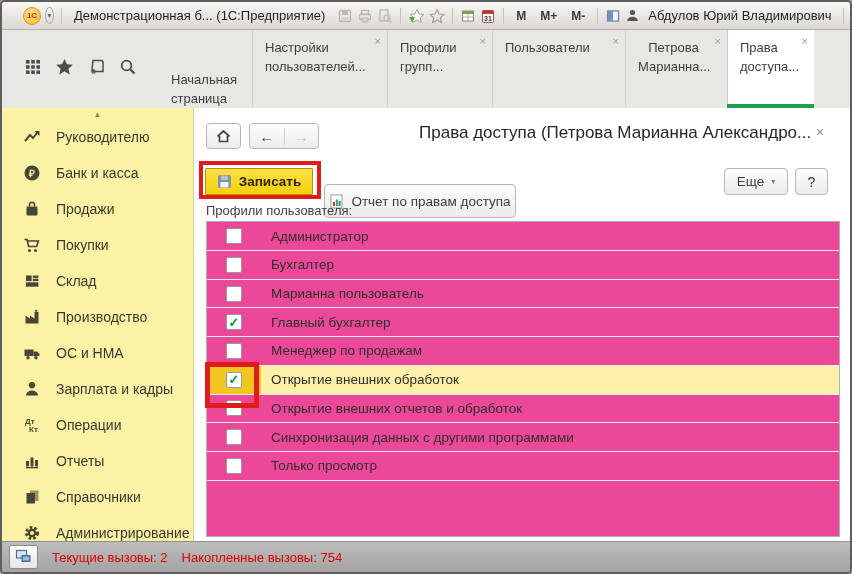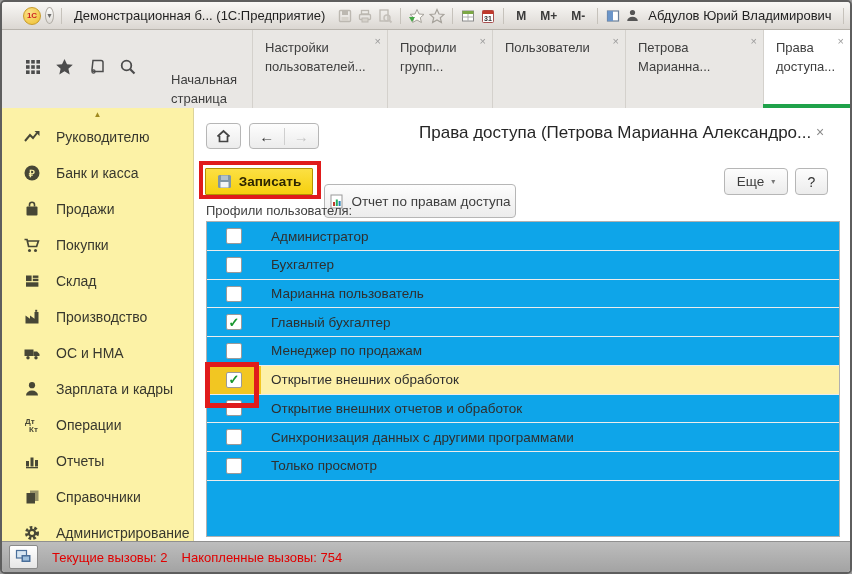--- a/index.html
+++ b/index.html
@@ -22,21 +22,21 @@
   .mbtn { font-size:12px; font-weight:700; color:#3a3a3a; padding:0 5px; }
   .uname { font-size:13px; color:#222; white-space:nowrap; margin:0 4px; }
   .arrow-sm { font-size:8px; color:#777; margin-left:2px; }
 
   
   .tabbar { flex:0 0 61px; background:#e9e7e4; display:flex; }
   .tabicons { width:157px; flex:0 0 157px; display:flex; align-items:center; justify-content:space-evenly; padding:0 8px; }
   .tabs { flex:1; display:flex; }
   .tab { position:relative; border-left:1px solid #d4d1cc; padding:8px 18px 0 12px; }
   .tab:first-child { border-left:none; }
-  .w1{width:93px;margin-top:32px;} .w2{width:135px;} .w3{width:105px;} .w4{width:133px;} .w5{width:138px;} .w6{width:87px;}
+  .w1{width:93px;margin-top:32px;} .w2{width:135px;} .w3{width:105px;} .w4{width:133px;} .w5{width:102px;text-align:center;} .w6{width:87px;}
   .tab-label { font-size:13px; color:#3e3e3e; line-height:1.4; white-space:pre-line; }
   .tab-x { position:absolute; top:5px; right:6px; font-size:11px; color:#9b9b9b; }
   .tab.active { background:#fff; }
   .tab.active::after { content:""; position:absolute; left:-1px; right:0; bottom:0; height:4px;
                        background:var(--accent-green,#1fa24a); }
 
   
   .bodyrow { flex:1; display:flex; min-height:0; }
   .sidebar { width:192px; flex:0 0 192px; background:var(--sidebar-bg,#fcf2a6); border-right:1px solid #dcd39a;
              display:flex; flex-direction:column; padding-top:2px; }
@@ -58,21 +58,21 @@
 
   .save { position:absolute; left:11px; top:60px; width:108px; height:27px;
           background:linear-gradient(#fce043,var(--save-button-bg,#f6d00e));
           border:1px solid #b39200; border-radius:1px; display:flex; align-items:center; justify-content:center;
           gap:7px; font-size:13.5px; font-weight:700; color:#2e2600; }
   .report { position:absolute; left:130px; top:76px; width:192px; height:34px; gap:7px; font-size:13.5px; color:#3d3d3d; }
   .more { position:absolute; left:530px; top:60px; width:64px; height:27px; font-size:13.5px; color:#3d3d3d; gap:5px; }
   .help { position:absolute; left:601px; top:60px; width:33px; height:27px; font-size:14px; color:#333; }
   .plabel { position:absolute; left:12px; top:95px; font-size:13px; color:#3f3f3f; }
 
-  .listbox { position:absolute; left:12px; top:113px; width:634px; height:316px; border:1px solid #b0b0b0; background:#0ea5e9; overflow:hidden; }
+  .listbox { position:absolute; left:12px; top:113px; width:634px; height:316px; border:1px solid #b0b0b0; background:#ec4899; overflow:hidden; }
   .prow { height:28.7px; display:flex; align-items:stretch; border-bottom:1px solid #ececec; }
   .cellcb { width:54px; flex:0 0 54px; display:flex; align-items:center; justify-content:center; }
   .cb { width:16px; height:16px; border:1px solid #9a9a9a; border-radius:2px; background:#fff;
         display:flex; align-items:center; justify-content:center; font-size:13px; font-weight:700; color:#18962e; }
   .cb.on::after { content:"✓"; }
   .celltext { flex:1; display:flex; align-items:center; padding-left:10px; font-size:13.5px; color:#2f2f2f; }
   .prow.hl { background:var(--row-highlight,#fdf0a8); }
   .prow.hl .cellcb { background:var(--cell-gold,#f2c622); }
 
   .anno1 { position:absolute; left:5px; top:53px; width:122px; height:38px;

